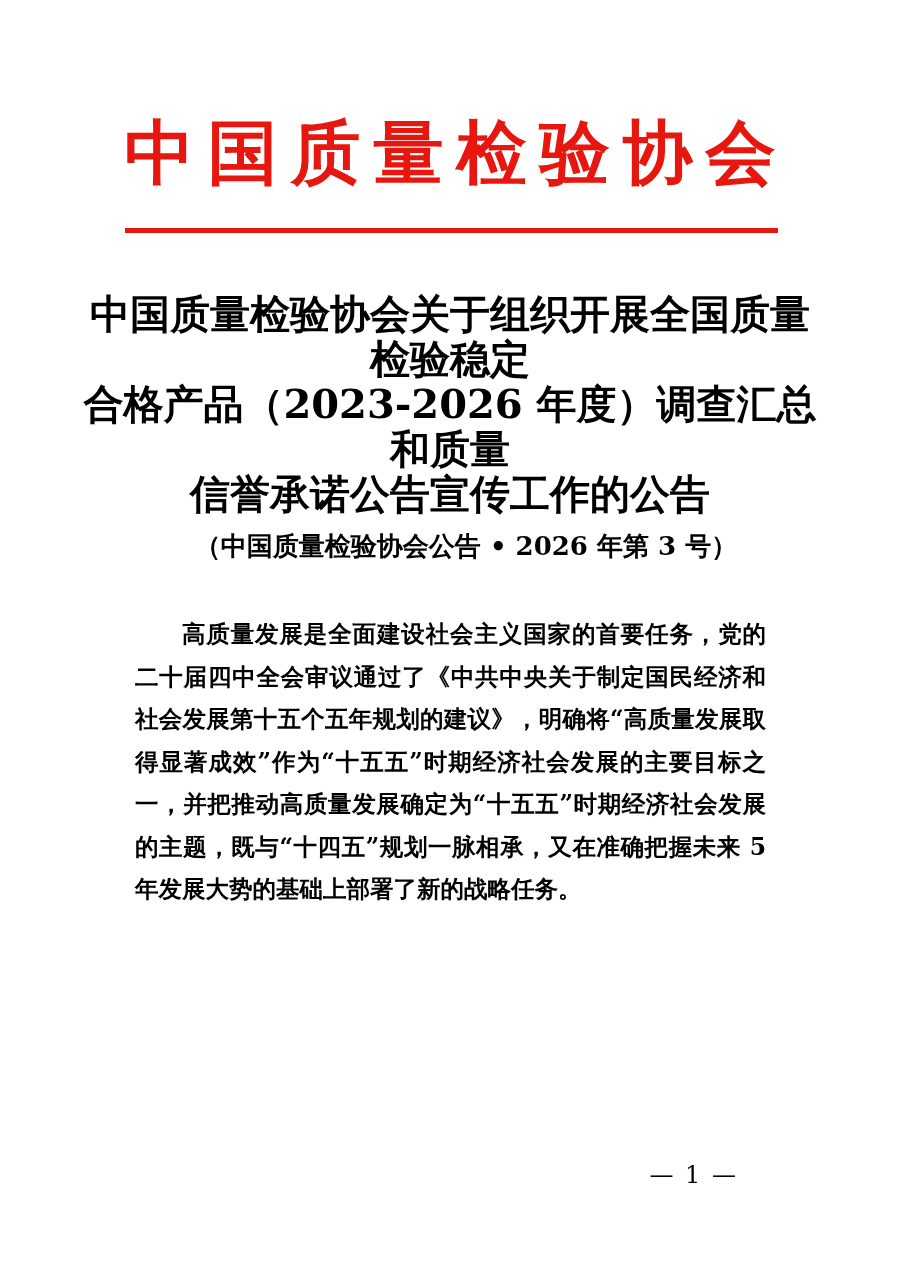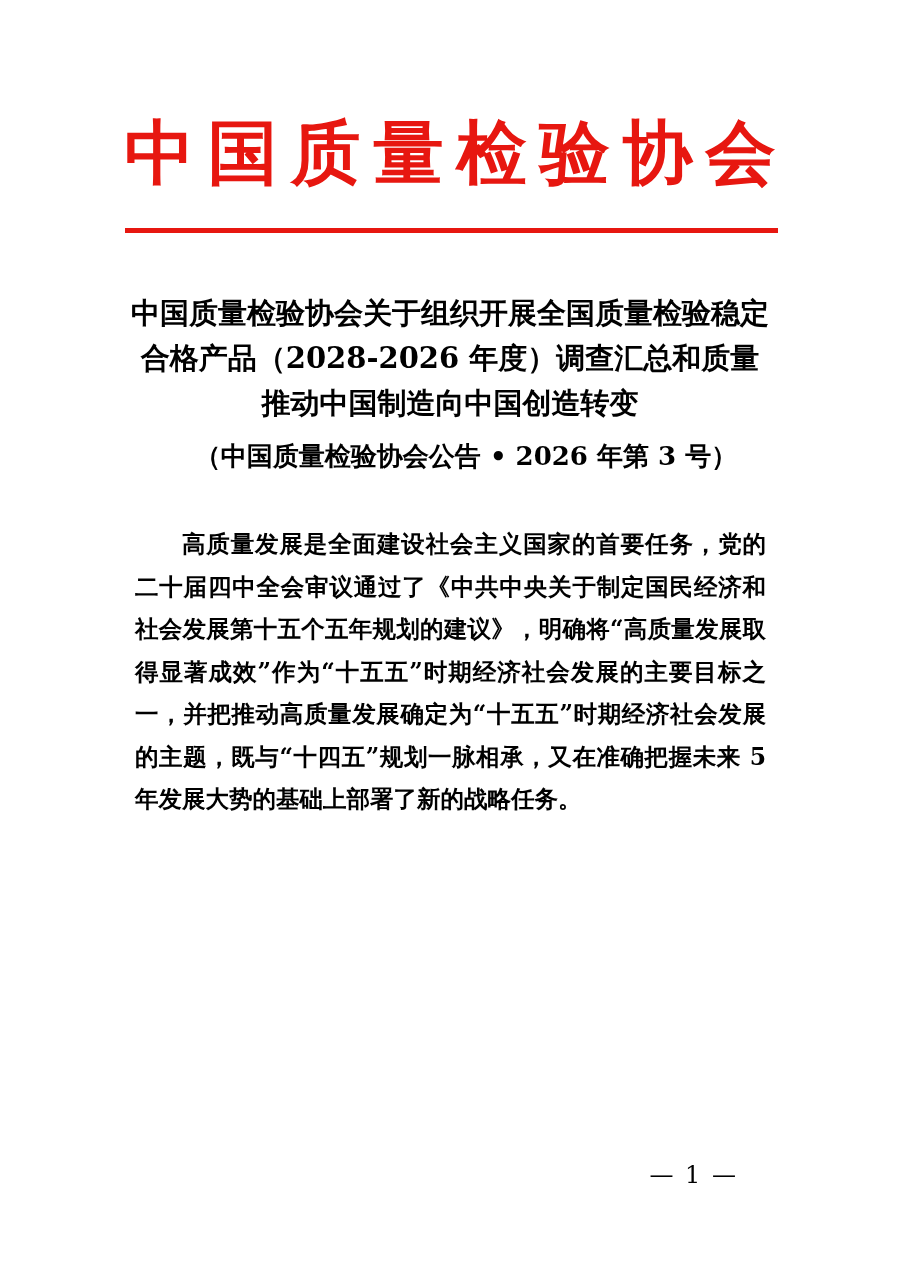--- a/index.html
+++ b/index.html
@@ -27,21 +27,21 @@
     text-indent: 13px;
     white-space: nowrap;
   }
   .red-rule {
     height: 5px;
     margin: 40px 82px 0 85px;
   }
   .doc-title {
     margin: 58px 40px 0 40px;
     text-align: center;
-    font-size: 29px;
+    font-size: 40px;
     font-weight: bold;
     line-height: 45px;
   }
   .doc-title .title-line {
     display: block;
   }
   .doc-number {
     margin-top: 15px;
     text-align: center;
     font-size: 26px;
@@ -74,22 +74,22 @@
 <body>
 
 <div class="page">
 
   <div class="letterhead" style="color: rgb(231, 23, 16);">中国质量检验协会</div>
 
   <div class="red-rule" style="background: rgb(231, 23, 16);"></div>
 
   <h1 class="doc-title">
     <span class="title-line">中国质量检验协会关于组织开展全国质量检验稳定</span>
-    <span class="title-line">合格产品（2028-2026 年度）调查汇总和质量</span>
-    <span class="title-line">推动中国制造向中国创造转变</span>
+    <span class="title-line">合格产品（2023-2026 年度）调查汇总和质量</span>
+    <span class="title-line">信誉承诺公告宣传工作的公告</span>
   </h1>
 
   <div class="doc-number">（中国质量检验协会公告 • 2026 年第 3 号）</div>
 
   <div class="doc-body">
     <p>高质量发展是全面建设社会主义国家的首要任务，党的二十届四中全会审议通过了《中共中央关于制定国民经济和社会发展第十五个五年规划的建议》，明确将“高质量发展取得显著成效”作为“十五五”时期经济社会发展的主要目标之一，并把推动高质量发展确定为“十五五”时期经济社会发展的主题，既与“十四五”规划一脉相承，又在准确把握未来 5 年发展大势的基础上部署了新的战略任务。</p>
   </div>
 
   <div class="page-number">— 1 —</div>
 

